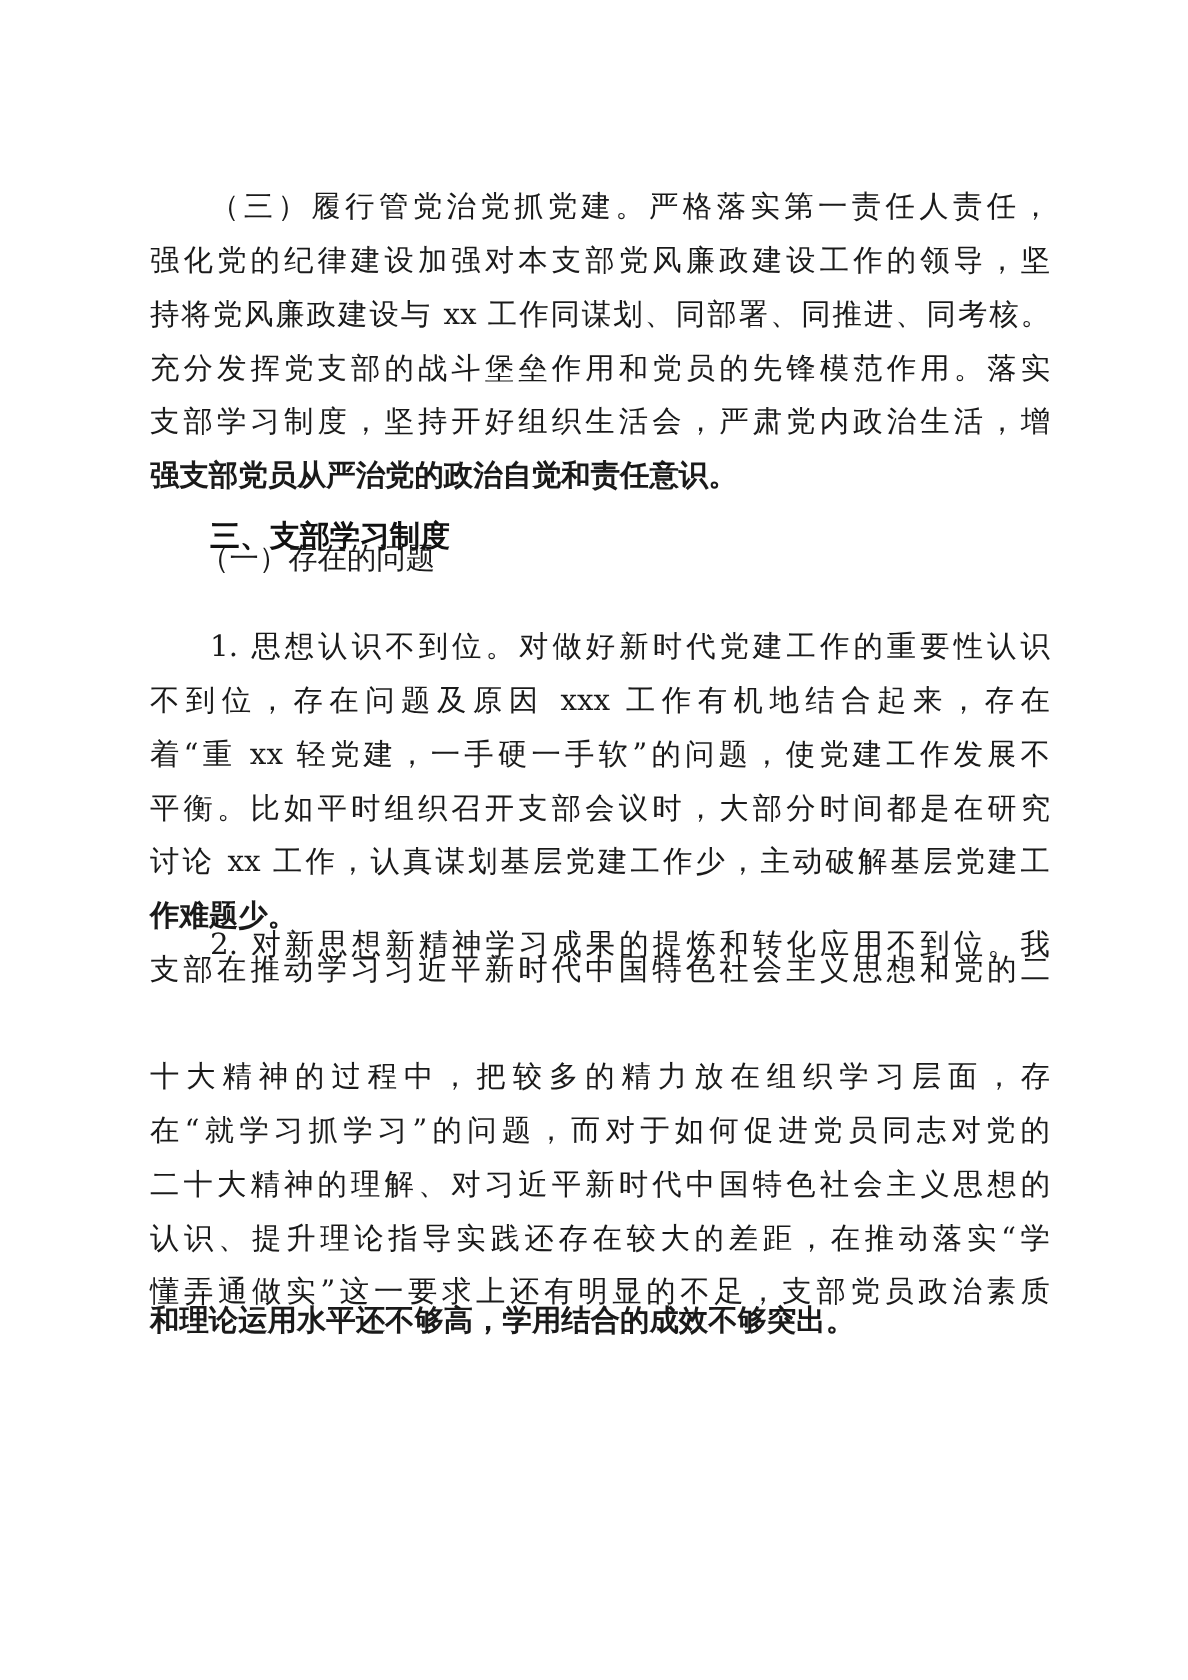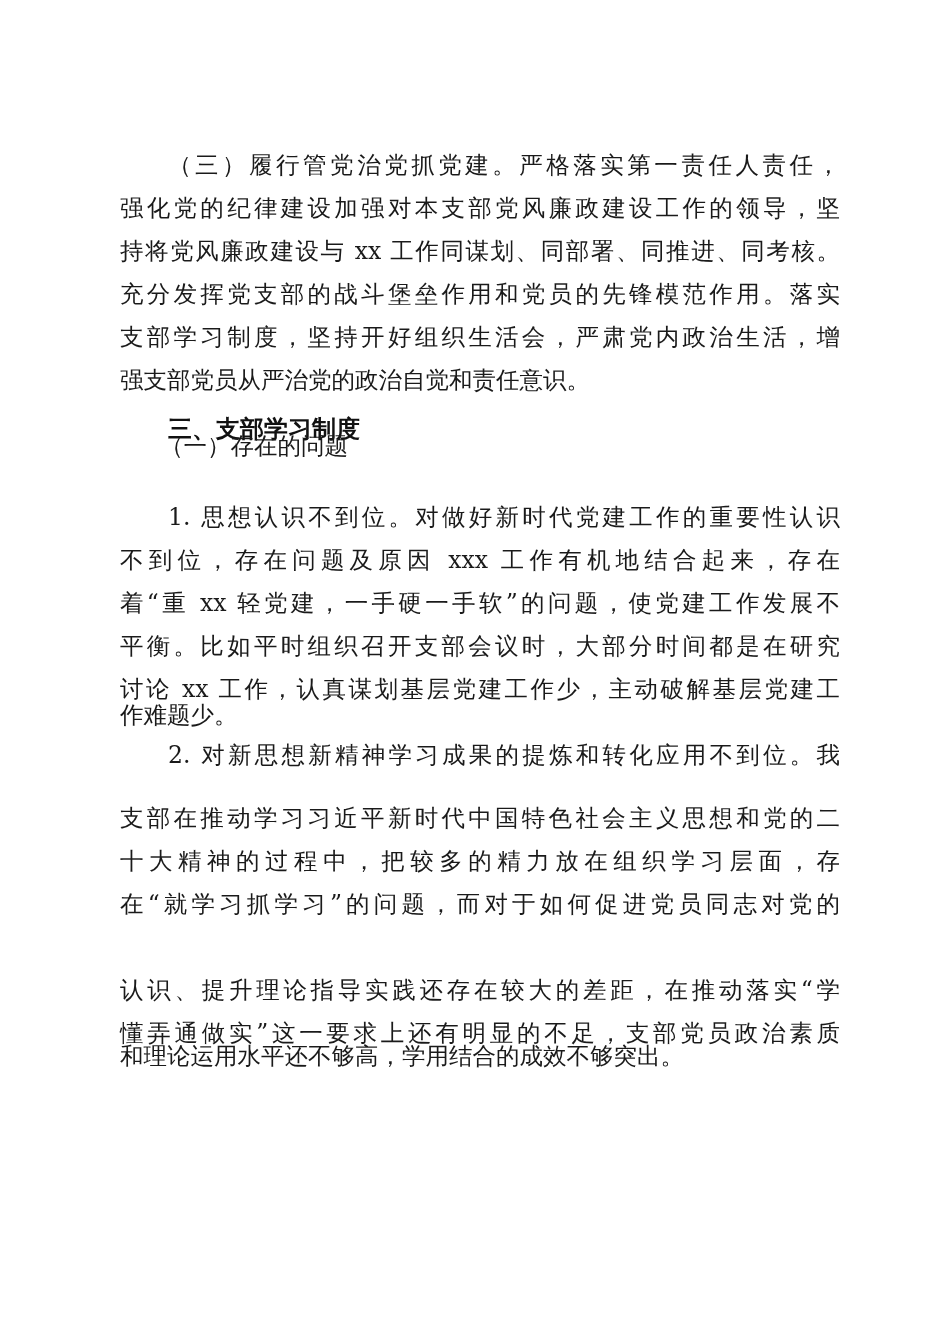--- a/index.html
+++ b/index.html
@@ -10,21 +10,21 @@
       left: 120px;
       width: 720px;
       font-family: "DejaVu Serif", "Liberation Serif", serif;
       font-size: 23.5px;
       color: #1a1a1a;
       white-space: nowrap;
       line-height: 30px;
       text-align: justify;
       text-align-last: justify;
     }
-    .line.last { text-align-last: left; }
+    .line.last { text-align-last: left; font-weight: bold; }
     .line.indent { left: 168px; width: 672px; }
     .heading {
       position: absolute;
       left: 168px;
       font-family: "DejaVu Sans", "Liberation Sans", sans-serif;
       font-size: 24px;
       font-weight: bold;
       color: #111111;
       line-height: 30px;
       white-space: nowrap;
@@ -53,23 +53,24 @@
 
   <div class="heading" style="top:414px">三、支部学习制度</div>
 
   <div class="subheading" style="top:431px">（一）存在的问题</div>
 
   <div class="line indent" style="top:502px">1. 思想认识不到位。对做好新时代党建工作的重要性认识</div>
   <div class="line" style="top:545px">不到位，存在问题及原因 xxx 工作有机地结合起来，存在</div>
   <div class="line" style="top:588px">着“重 xx 轻党建，一手硬一手软”的问题，使党建工作发展不</div>
   <div class="line" style="top:631px">平衡。比如平时组织召开支部会议时，大部分时间都是在研究</div>
   <div class="line" style="top:674px">讨论 xx 工作，认真谋划基层党建工作少，主动破解基层党建工</div>
-  <div class="line last" style="top:700px">作难题少。</div>
+  <div class="line last" style="top:717px">作难题少。</div>
 
   <div class="line indent" style="top:740px">2. 对新思想新精神学习成果的提炼和转化应用不到位。我</div>
-  <div class="line" style="top:803px">支部在推动学习习近平新时代中国特色社会主义思想和党的二</div>
+  <div class="line" style="top:760px">支部在推动学习习近平新时代中国特色社会主义思想和党的二</div>
   <div class="line" style="top:846px">十大精神的过程中，把较多的精力放在组织学习层面，存</div>
   <div class="line" style="top:889px">在“就学习抓学习”的问题，而对于如何促进党员同志对党的</div>
+  <div class="line" style="top:932px">二十大精神的理解、对习近平新时代中国特色社会主义思想的</div>
   <div class="line" style="top:1018px">懂弄通做实”这一要求上还有明显的不足，支部党员政治素质</div>
   <div class="line" style="top:975px">认识、提升理论指导实践还存在较大的差距，在推动落实“学</div>
   <div class="line last" style="top:1041px">和理论运用水平还不够高，学用结合的成效不够突出。</div>
 
 </div>
 
 </body></html>

